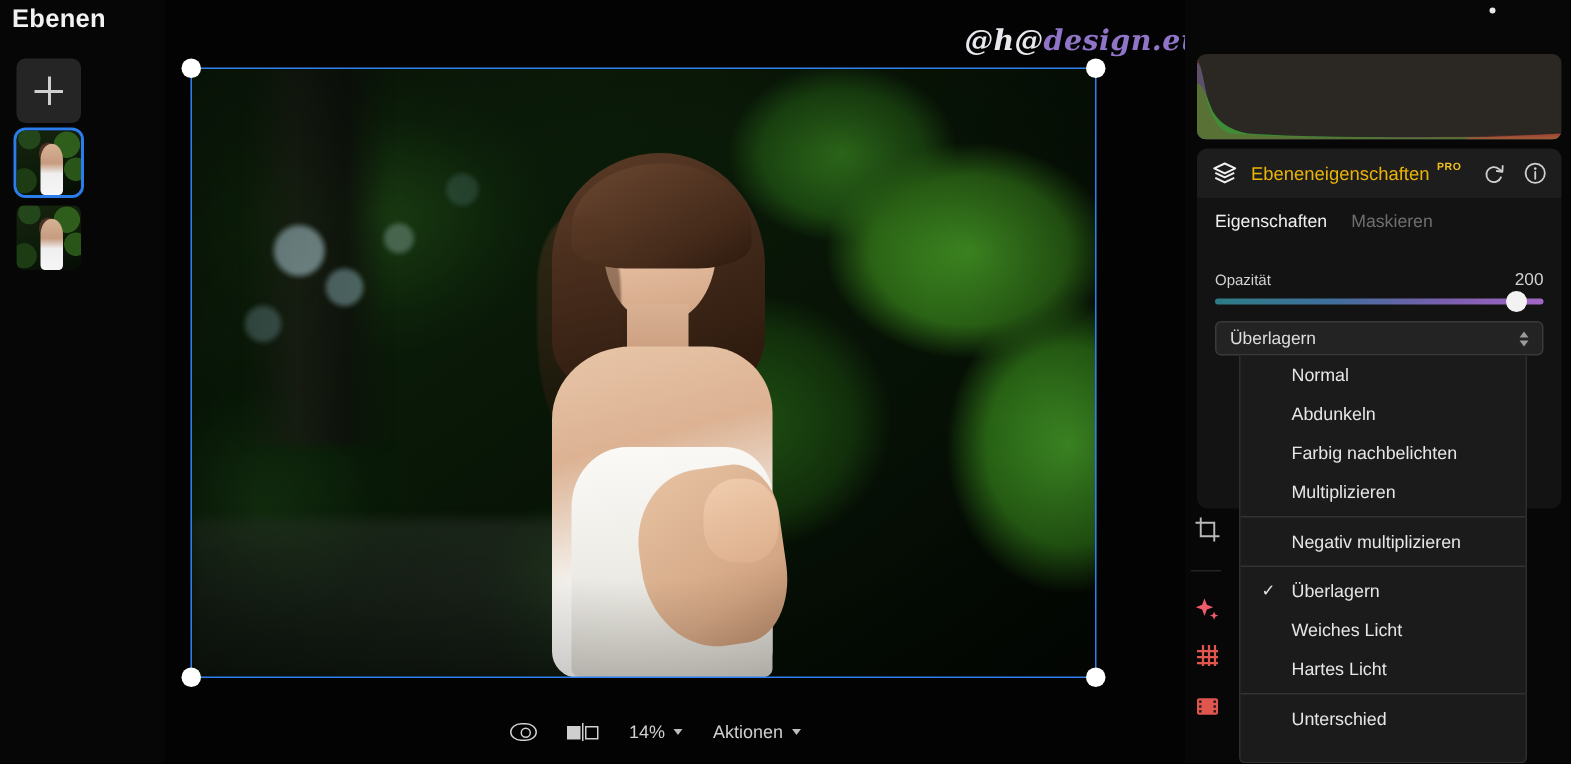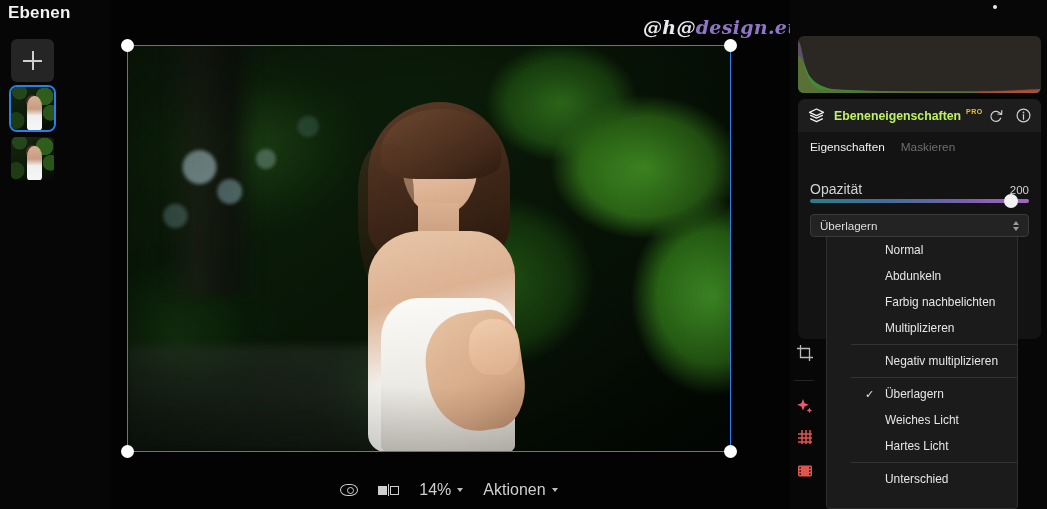--- a/index.html
+++ b/index.html
@@ -169,21 +169,21 @@
     font-family: "DejaVu Serif", serif; font-style: italic; font-weight: bold;
     font-size: 19px; white-space: nowrap; letter-spacing: .3px;
   }
   #watermark .wm-a { color: #e8e8ee; }
   #watermark .wm-b { color: #8f74c8; }
 
   
   #bottom-toolbar {
     position: absolute; left: 230px; top: 481px;
     display: flex; align-items: center; gap: 20px;
-    color: #cfcfcf; font-size: 16px; text-align: center;
+    color: #cfcfcf; font-size: 12px; text-align: center;
   }
   #bottom-toolbar .tb-item { display: flex; align-items: center; gap: 4px; color: #cfcfcf; }
   .eye-ico { width: 18px; height: 12px; position: relative; }
   .eye-ico:before {
     content: ""; position: absolute; inset: 0;
     border: 1.4px solid #cfcfcf; border-radius: 50% 50% 50% 50% / 60% 60% 60% 60%;
   }
   .eye-ico:after {
     content: ""; position: absolute; left: 6.5px; top: 3.3px;
     width: 5px; height: 5px; border-radius: 50%; border: 1.4px solid #cfcfcf;
@@ -216,42 +216,42 @@
 
   #props-card {
     position: absolute; left: 8px; top: 99px; width: 243px; height: 240px;
     background: #131313; border-radius: 7px; overflow: hidden;
   }
   #props-header {
     position: absolute; left: 0; top: 0; width: 243px; height: 33px;
     background: #1d1d1d; display: flex; align-items: center; padding: 0 10px;
   }
   .layers-ico { width: 17px; height: 15px; flex: 0 0 auto; }
-  #props-title { margin-left: 9px; font-size: 12.3px; color: #bef264; font-weight: bold; }
+  #props-title { margin-left: 9px; font-size: 12.3px; color: #eab308; font-weight: normal; }
   #pro-badge {
     margin-left: 5px; font-size: 7px; font-weight: bold; color: #f0c020;
     letter-spacing: .4px; align-self: flex-start; margin-top: 9px;
   }
   #props-header-actions { margin-left: auto; display: flex; align-items: center; gap: 13px; }
   .reset-ico { width: 14px; height: 14px; }
   .info-ico { width: 15px; height: 15px; }
 
   #props-tabs {
     position: absolute; left: 0; top: 33px; width: 243px; height: 30px;
     display: flex; align-items: center; gap: 16px; padding: 0 12px;
     background: #131313;
   }
   #tab-eigenschaften { font-size: 11.8px; color: #f0f0f0; font-weight: normal; }
   #tab-maskieren { font-size: 11.8px; color: #6e6e6e; }
 
   #opacity-row {
     position: absolute; left: 12px; top: 82px; width: 219px;
     display: flex; justify-content: space-between; align-items: baseline;
   }
-  #opacity-label { font-size: 14px; color: #d2d2d2; }
+  #opacity-label { font-size: 10px; color: #d2d2d2; }
   #opacity-value { font-size: 11.5px; color: #d2d2d2; }
   #opacity-slider {
     position: absolute; left: 12px; top: 100px; width: 219px; height: 4px;
     border-radius: 2px;
     background: linear-gradient(90deg, #2e7c86 0%, #3f6f9b 35%, #7a5fae 70%, #a267c4 100%);
   }
   #opacity-knob {
     position: absolute; left: 206px; top: 95px;
     width: 14px; height: 14px; border-radius: 50%; background: #f2f2f2;
   }
@@ -273,21 +273,21 @@
   #tool-crop { top: 14px; }
   #tool-magic { top: 67px; }
   #tool-grid { top: 98px; }
   #tool-film { top: 132px; }
   #rail-divider { position: absolute; left: 4px; top: 50px; width: 20px; height: 1px; background: #242424; }
 
   
   #blend-menu {
     position: absolute; left: 826px; top: 237px; width: 192px; height: 272px;
     background: #1b1b1b; border: 1px solid #2e2e2e; border-top: none;
-    border-radius: 0 0 4px 4px; overflow: hidden; z-index: 40; padding-left: 24px;
+    border-radius: 0 0 4px 4px; overflow: hidden; z-index: 40;
   }
   .menu-item {
     position: relative; height: 26px; display: flex; align-items: center;
     padding-left: 34px; font-size: 11.9px; color: #e6e6e6;
   }
   .menu-item .tick {
     position: absolute; left: 14px; top: 50%; transform: translateY(-50%);
     font-size: 11px; color: #e6e6e6;
   }
   .menu-sep { height: 1px; background: #333333; margin: 3px 0; }

